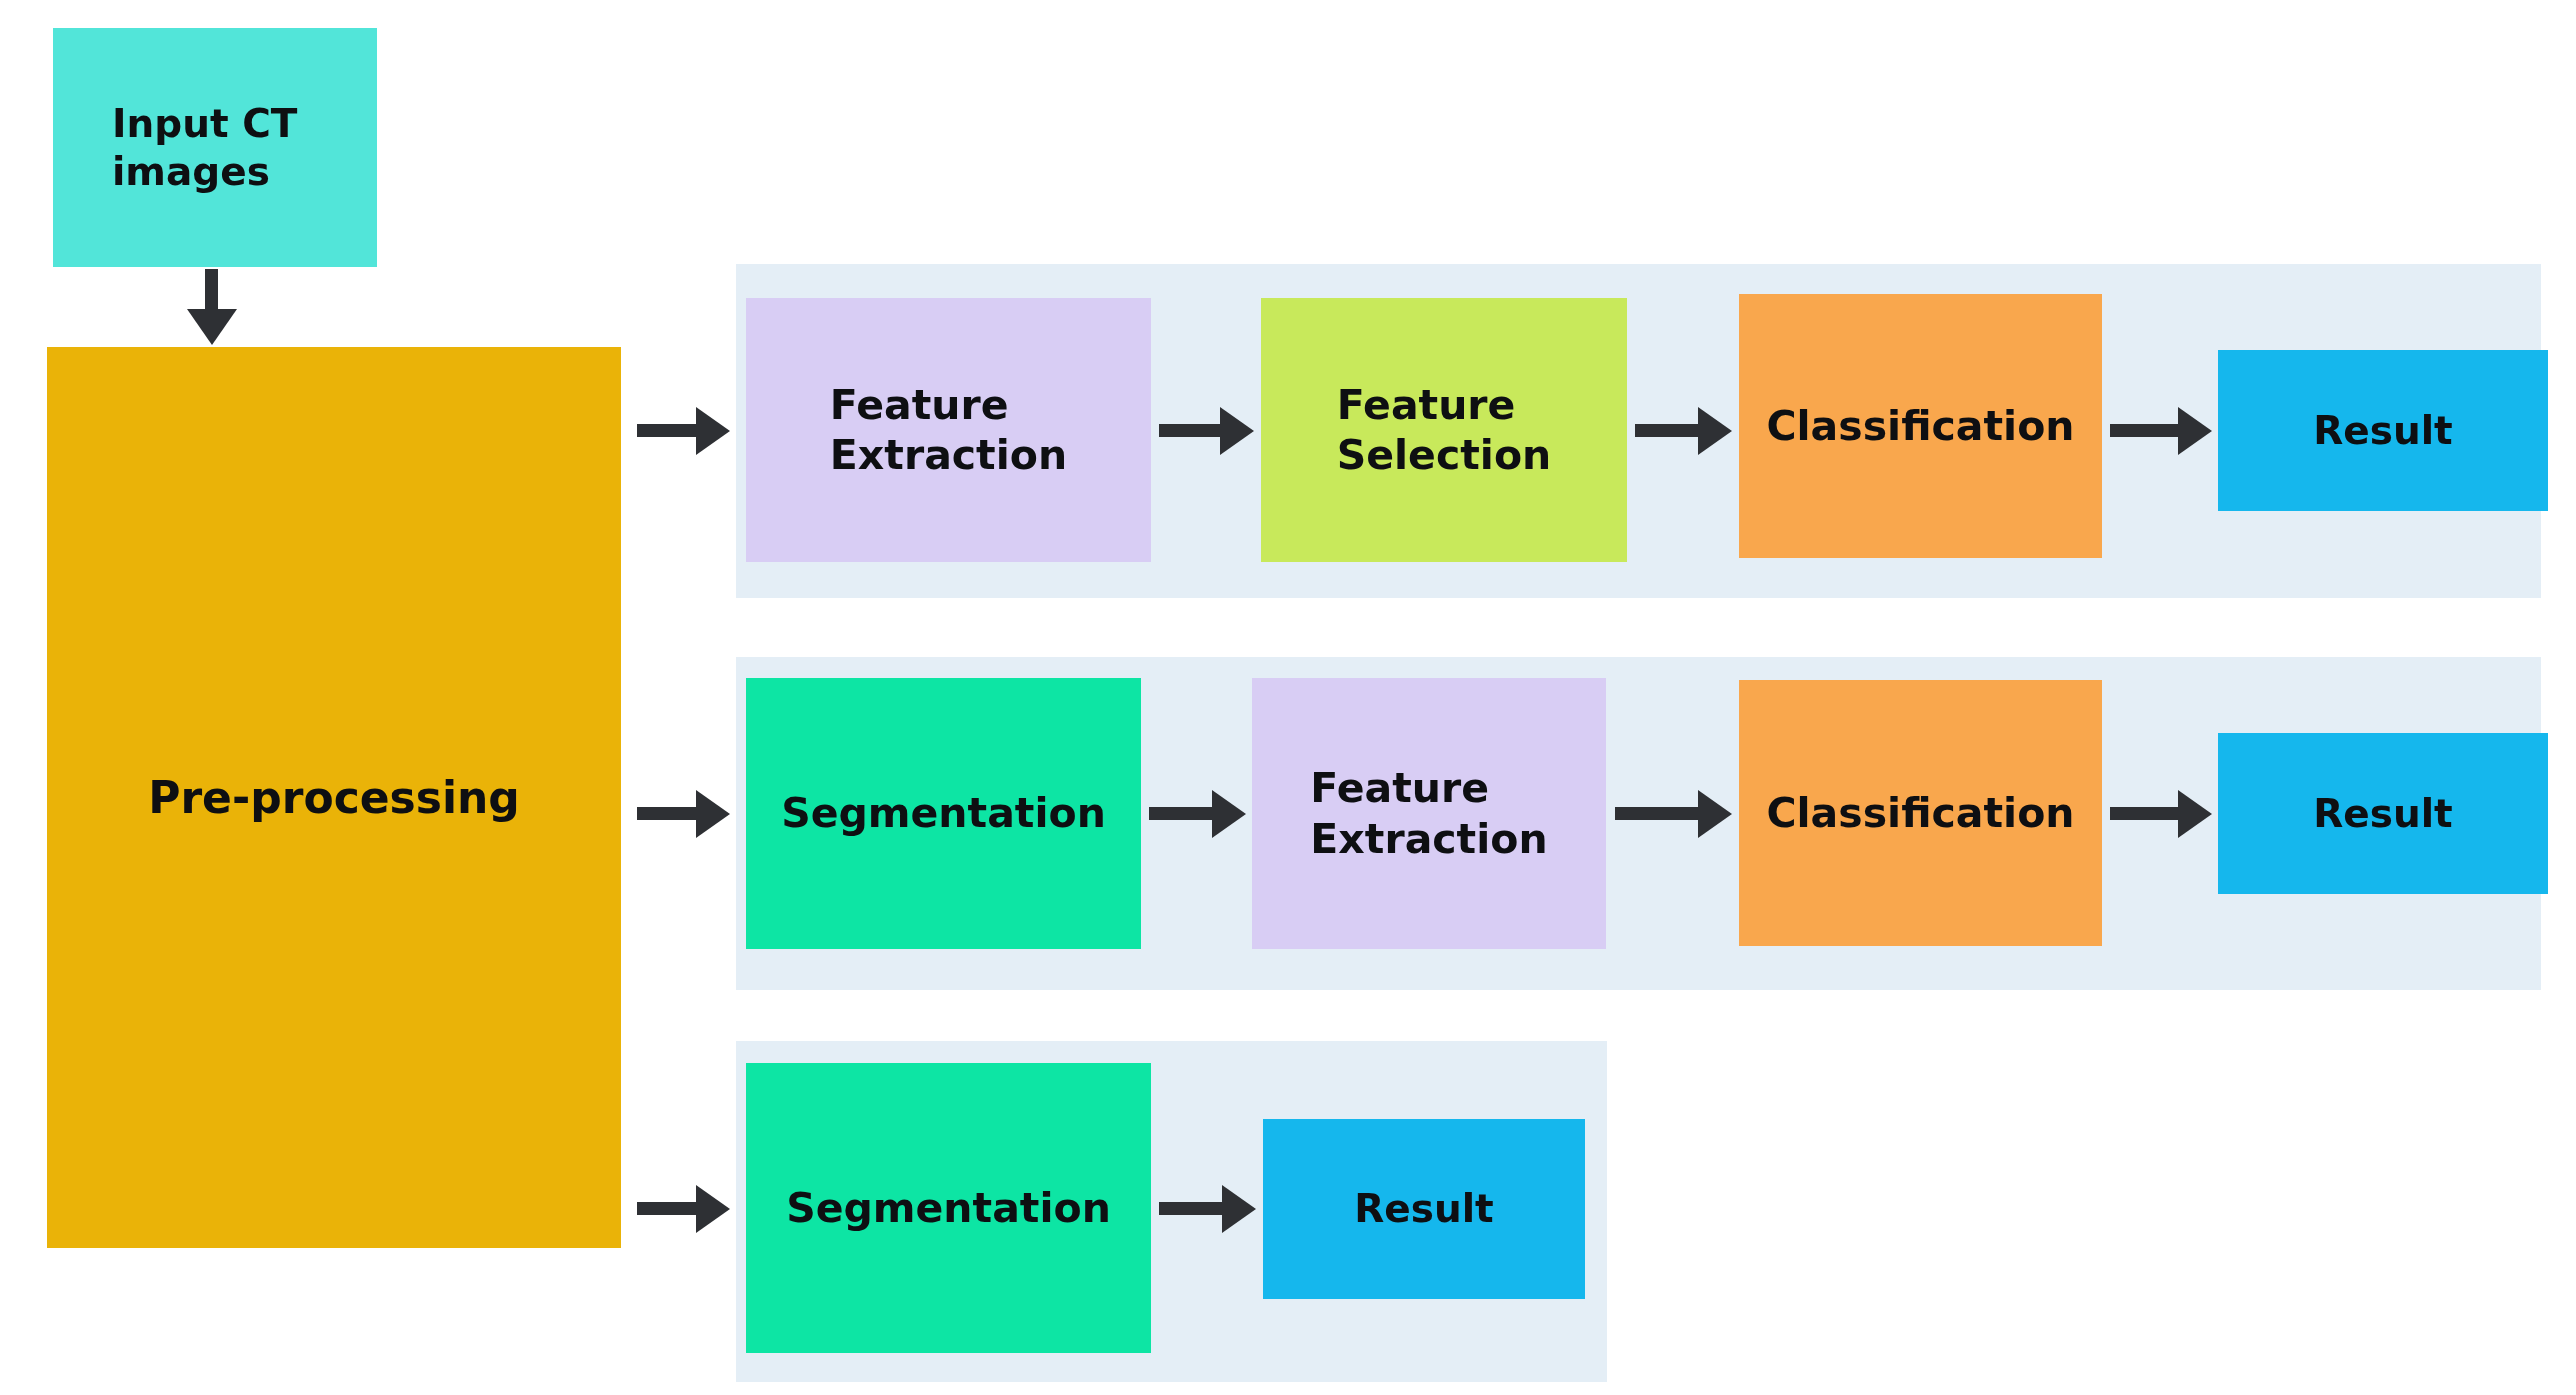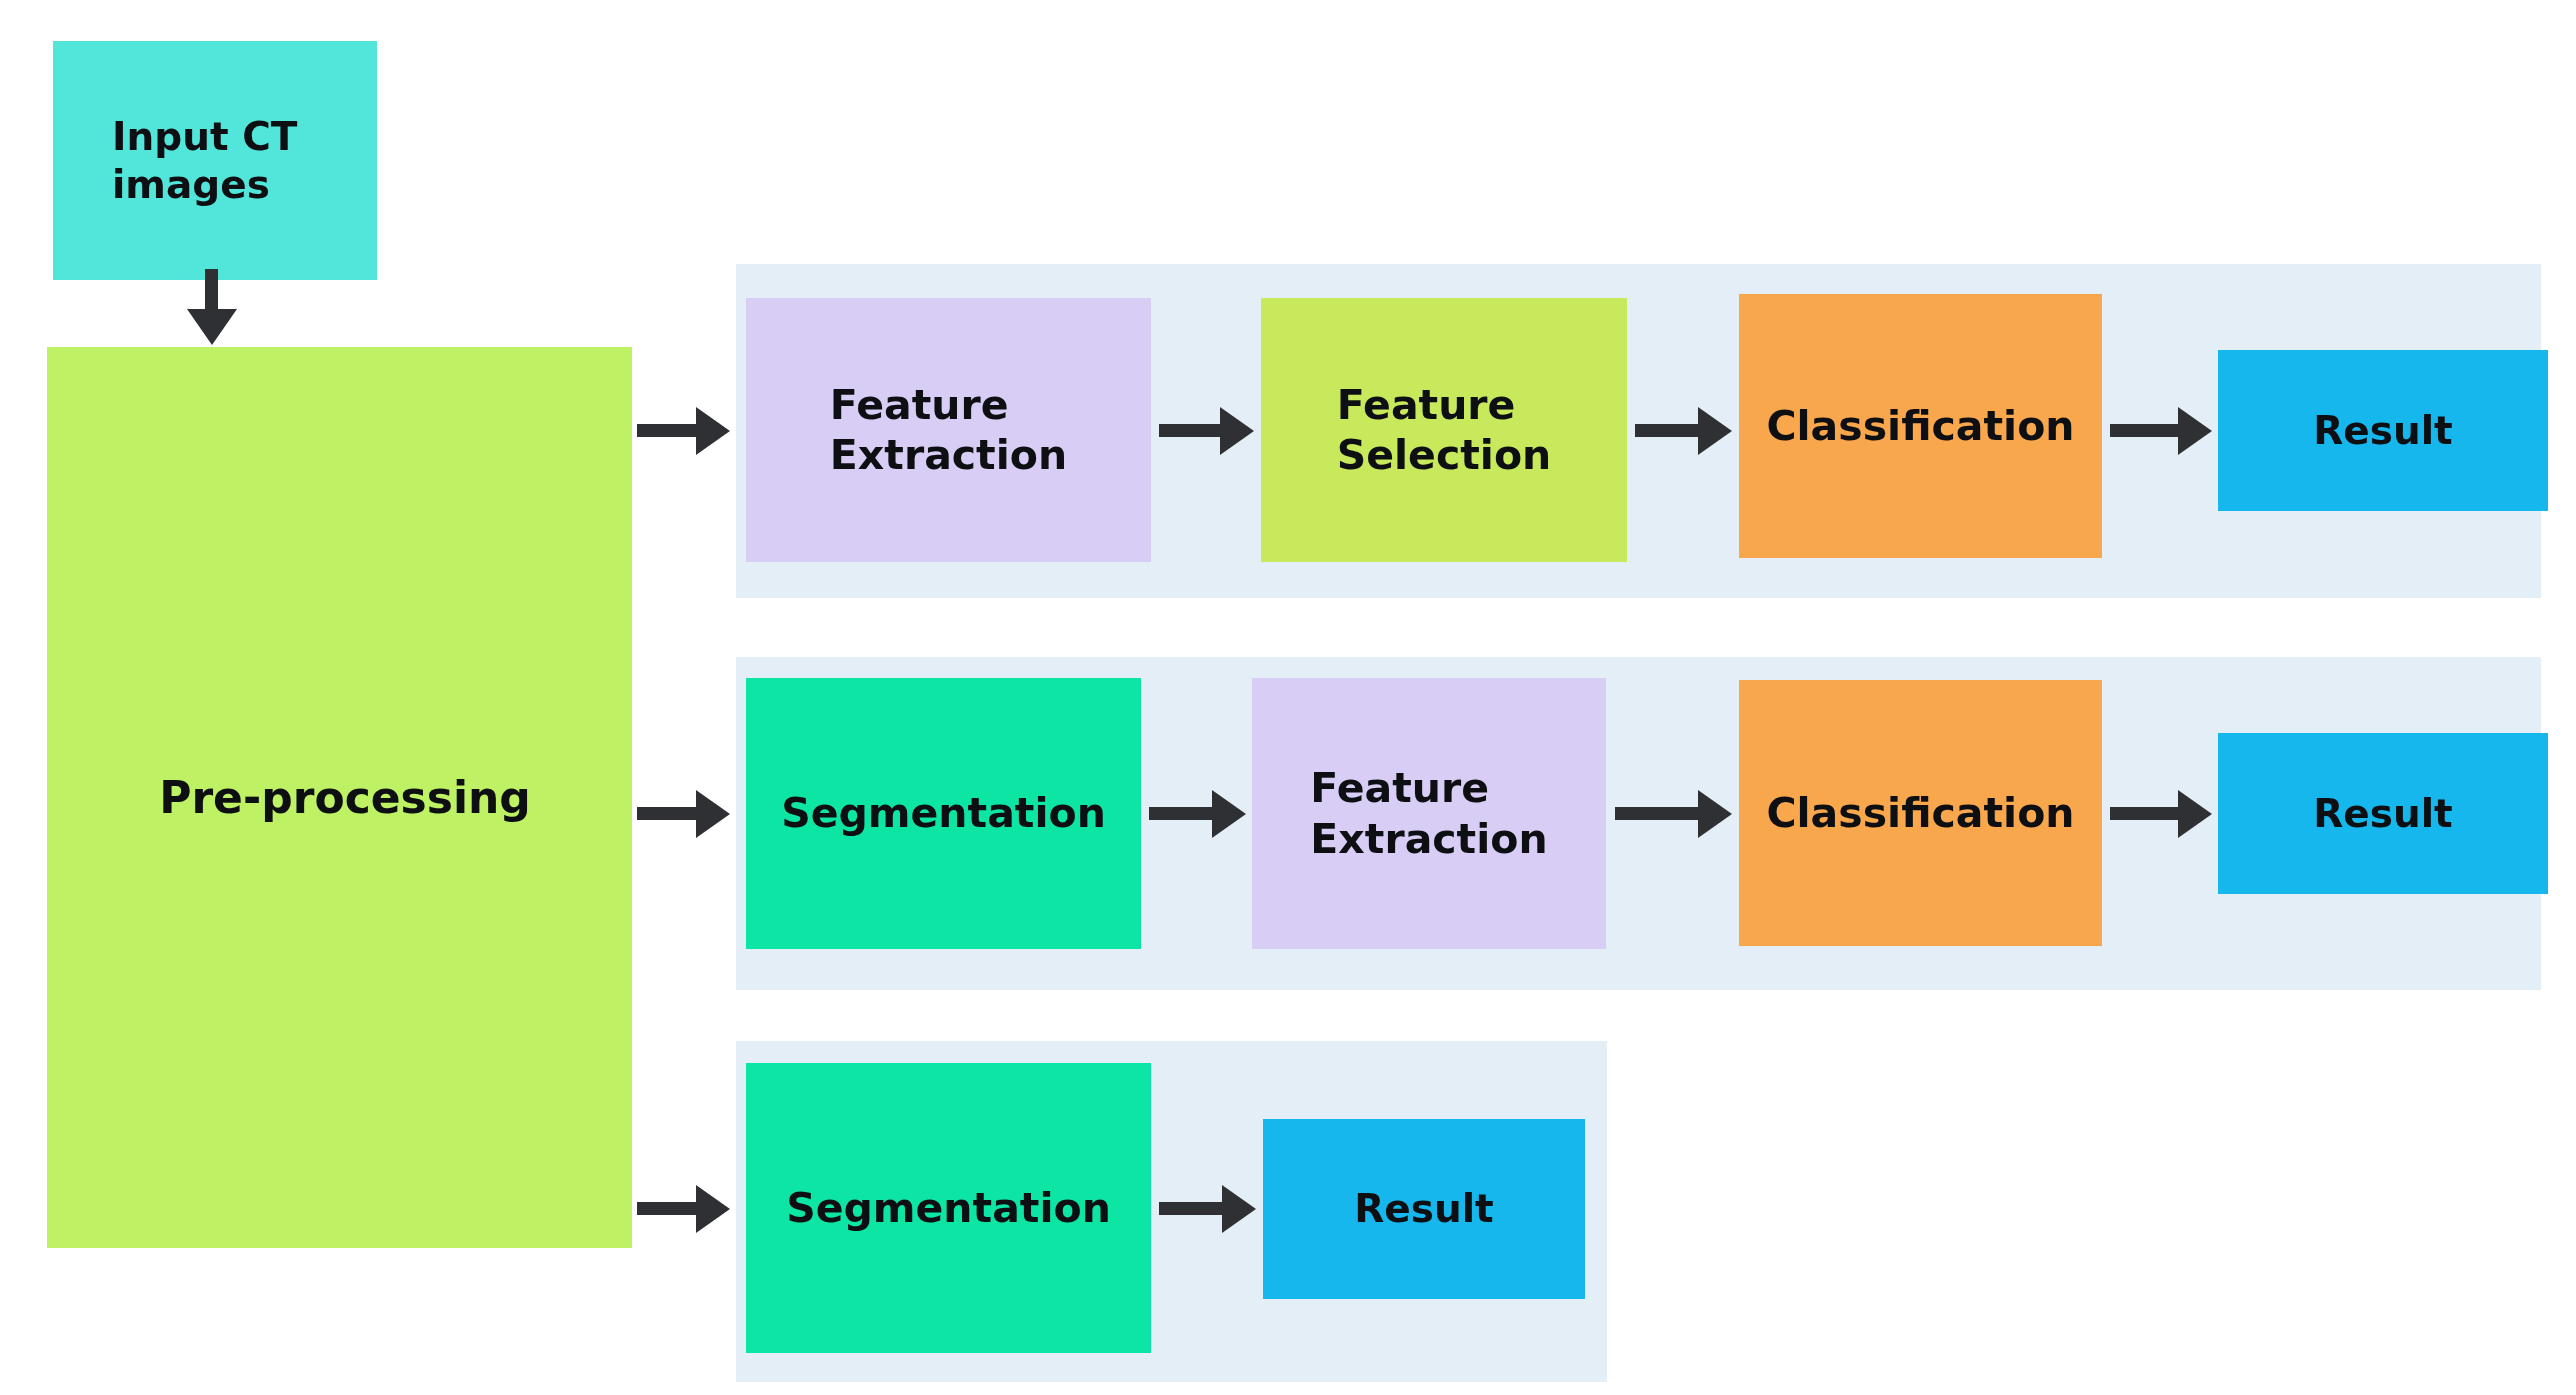--- a/index.html
+++ b/index.html
@@ -20,21 +20,21 @@
     color:var(--text);
     font-weight:700;
   }
   .node .label{
     white-space:pre-line;
     text-align:left;
     line-height:1.22;
   }
   .band{position:absolute;}
   
-  .n-input{left:53px;top:41px;width:324px;height:239px;font-size:39px;justify-content:flex-start;}
+  .n-input{left:53px;top:28px;width:324px;height:239px;font-size:39px;justify-content:flex-start;}
   .n-input .label{padding-left:59px;}
   .n-pre{left:47px;top:347px;width:574px;height:901px;font-size:44px;}
   .band-1{left:736px;top:264px;width:1805px;height:334px;}
   .band-2{left:736px;top:657px;width:1805px;height:333px;}
   .band-3{left:736px;top:1041px;width:871px;height:341px;}
   
   .n-r1s1{left:746px;top:298px;width:405px;height:264px;font-size:41px;}
   .n-r1s2{left:1261px;top:298px;width:366px;height:264px;font-size:41px;}
   .n-r1s3{left:1739px;top:294px;width:363px;height:264px;font-size:41px;}
   .n-r1s4{left:2218px;top:350px;width:330px;height:161px;font-size:39px;}
@@ -89,21 +89,21 @@
   <div class="node n-input" style="background: rgb(82, 229, 217);">
     <span class="label">Input CT
 images</span>
   </div>
 
   <div class="v-arrow a-down">
     <div class="shaft"></div>
     <div class="head"></div>
   </div>
 
-  <div class="node n-pre" style="background: #bef264; padding-left: 11px;">
+  <div class="node n-pre" style="background: #eab308;">
     <span class="label">Pre-processing</span>
   </div>
 
   <div class="band band-1" style="background: rgb(228, 238, 246);"></div>
   <div class="band band-2" style="background: rgb(228, 238, 246);"></div>
   <div class="band band-3" style="background: rgb(228, 238, 246);"></div>
 
   <div class="h-arrow a-pre-r1">
     <div class="shaft"></div>
     <div class="head"></div>

